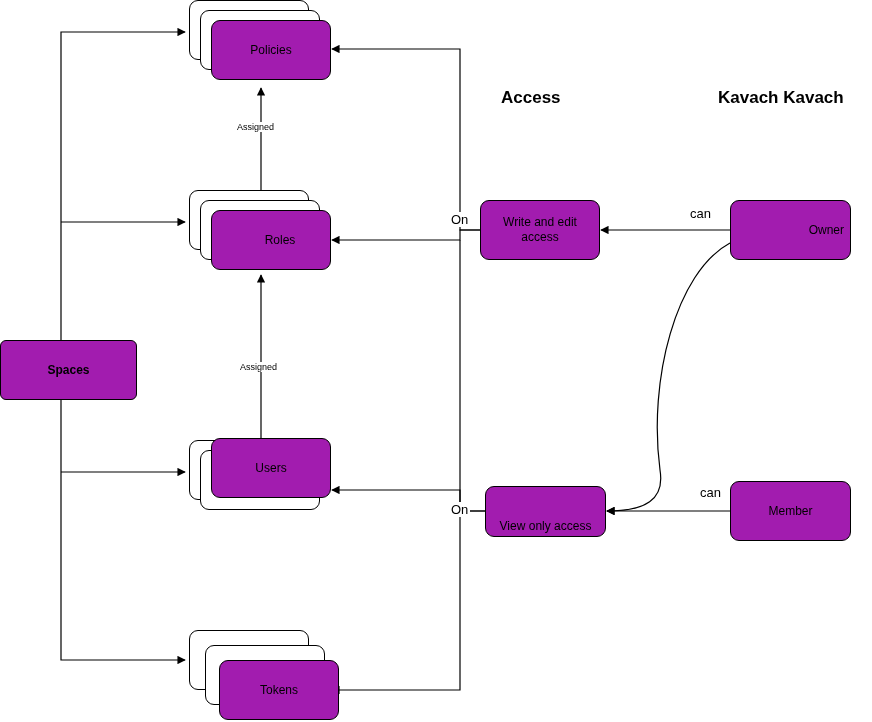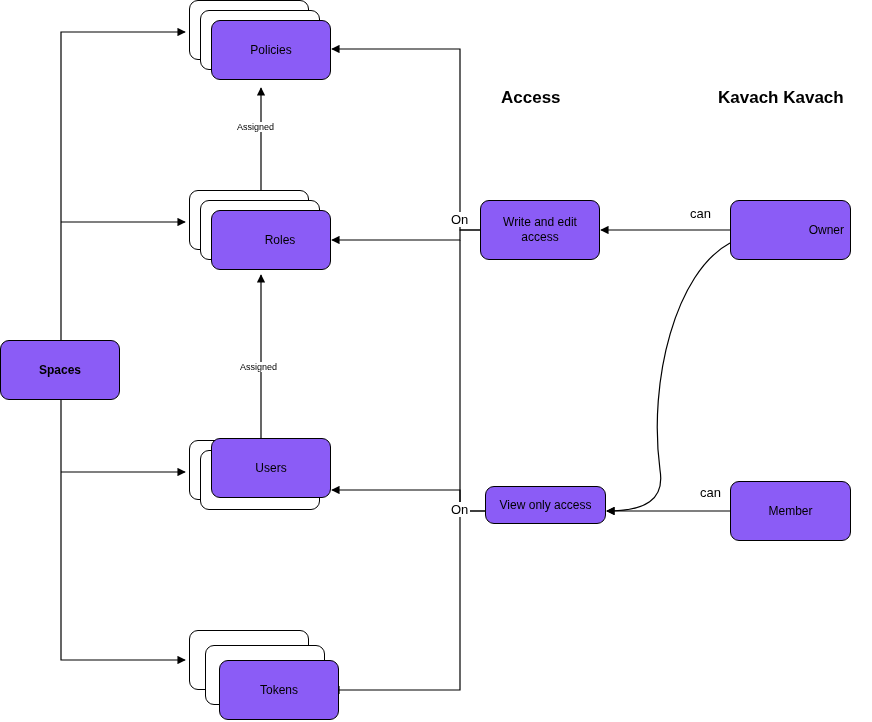--- a/index.html
+++ b/index.html
@@ -20,21 +20,21 @@
     left: 0;
     top: 0;
     width: 872px;
     height: 722px;
     pointer-events: none;
   }
   .node {
     position: absolute;
     box-sizing: border-box;
     border: 1px solid #000000;
-    background: #8b5cf6;
+    background: #a21caf;
     border-radius: 9px;
     display: flex;
     align-items: center;
     justify-content: center;
     text-align: center;
     font-size: 12px;
     color: #000000;
     line-height: 1.25;
     padding: 2px 6px;
   }
@@ -100,21 +100,21 @@
     <path d="M 730 230 L 601 230" fill="none" stroke="#000000" stroke-width="1.2" marker-end="url(#arrow)"></path>
 
     <path d="M 730 243 C 676 272, 648 380, 660 470 C 665 500, 645 511, 607 511" fill="none" stroke="#000000" stroke-width="1.2" marker-end="url(#arrow)"></path>
 
     <path d="M 730 511 L 607 511" fill="none" stroke="#000000" stroke-width="1.2" marker-end="url(#arrow)"></path>
   </svg>
 
   <div class="heading" style="left:492px; top:88px;margin-left:9px;">Access</div>
   <div class="heading" style="left:718px; top:88px;">Kavach Kavach</div>
 
-  <div class="node" style="left:0px; top:340px; width:120px; height:60px;">
+  <div class="node" style="left:0px; top:340px; width:137px; height:60px;border-radius:6px;">
     <span class="bold-label">Spaces</span>
   </div>
 
   <div class="stack-shadow" style="left:189px; top:0px; width:120px; height:60px;"></div>
   <div class="stack-shadow" style="left:200px; top:10px; width:120px; height:60px;"></div>
   <div class="node" style="left:211px; top:20px; width:120px; height:60px;">
     <span>Policies</span>
   </div>
 
   <div class="stack-shadow" style="left:189px; top:190px; width:120px; height:60px;"></div>
@@ -131,21 +131,21 @@
 
   <div class="stack-shadow" style="left:189px; top:630px; width:120px; height:60px;"></div>
   <div class="stack-shadow" style="left:205px; top:645px; width:120px; height:60px;"></div>
   <div class="node" style="left:480px; top:200px; width:120px; height:60px;">
     <span>Write and edit access</span>
   </div>
 
   <div class="node" style="left:219px; top:660px; width:120px; height:60px;">
     <span>Tokens</span>
   </div>
-  <div class="node" style="left:485px; top:486px; width:121px; height:38px;">
+  <div class="node" style="left:485px; top:486px; width:121px; height:51px;align-items:flex-end;">
     <span>View only access</span>
   </div>
 
   <div class="node" style="left:730px; top:200px; width:121px; height:60px;justify-content:flex-end;">
     <span>Owner</span>
   </div>
   <div class="node" style="left:730px; top:481px; width:121px; height:60px;">
     <span>Member</span>
   </div>
 

